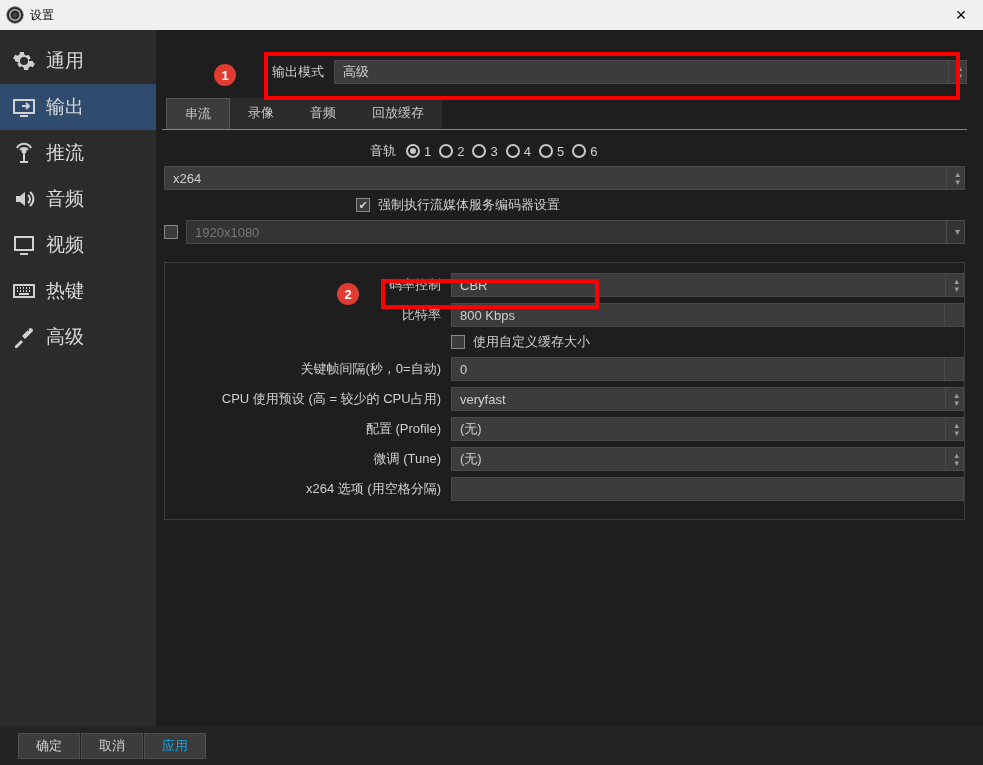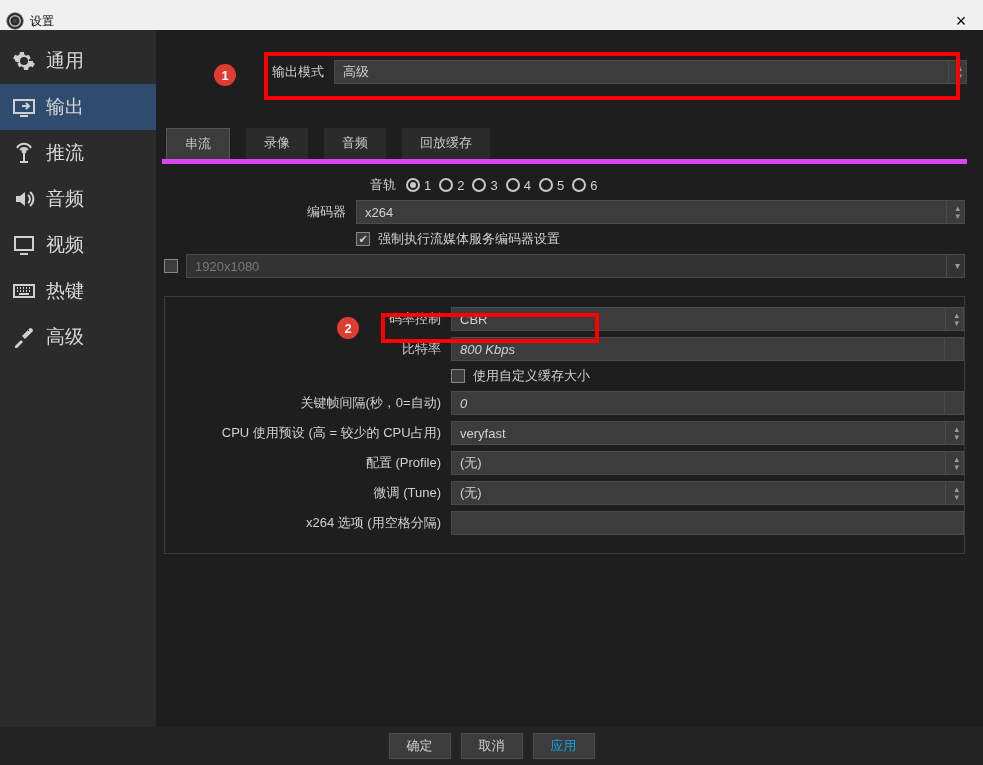--- a/index.html
+++ b/index.html
@@ -6,21 +6,21 @@
   body {
     width: 983px; height: 765px;
     background: #1e1e1e;
     font-family: "Microsoft YaHei", "SimSun", Arial, sans-serif;
     font-size: 13px; color: #d0d0d0; overflow: hidden;
     display: flex; flex-direction: column;
   }
   
   .titlebar {
     height: 30px; background: #f0f0f0;
-    display: flex; align-items: flex-end; padding: 0 6px;
+    display: flex; align-items: center; padding: 0 6px;
     color: #000; font-size: 12px;
   }
   .titlebar .obs-logo {
     width: 18px; height: 18px; margin-right: 6px;
   }
   .titlebar .close-btn {
     margin-left: auto; width: 32px; text-align: center;
     font-size: 18px; line-height: 18px; color: #000;
   }
 
@@ -59,22 +59,22 @@
   
   .output-mode-row {
     display: flex; align-items: center; gap: 10px;
     margin: 18px 0 14px 110px;
     justify-content: flex-end;
   }
   .label-right { text-align: right; }
 
   
   .tabs {
-    display: flex; gap: 16px; margin-bottom: 6px;
-    border-bottom: 5px solid #d946ef; padding-left: 4px; margin-top: 30px;
+    display: flex; gap: 0; margin-bottom: 6px;
+    border-bottom: 1px solid #d946ef; padding-left: 4px;
   }
   .tab {
     padding: 6px 18px; color: #c8c8c8; cursor: pointer;
     background: #2b2b2b; font-size: 13px;
   }
   .tab.active {
     background: #3c3c3c;
     border-top: 1px solid #555; border-left: 1px solid #555; border-right: 1px solid #555;
   }
 
@@ -118,42 +118,42 @@
   .select .spinner-arrow {
     position: absolute; right: 4px; top: 50%; transform: translateY(-50%);
     font-size: 9px; color: #999; line-height: 8px;
   }
   .select.disabled { color: #777; background: #333; }
   .select.drop .spinner-arrow { font-size: 10px; }
   .input {
     flex: 1; background: #3c3c3c; height: 24px;
     border: 1px solid #4a4a4a; color: #d0d0d0;
     padding: 0 8px; font-size: 13px;
-    position: relative; display:flex; align-items:center;font-style:italic;
+    position: relative; display:flex; align-items:center;
   }
   .input.spin::after {
     content: ""; position:absolute; right:0; top:0; bottom:0; width:18px;
     border-left:1px solid #4a4a4a;
   }
   .checkbox {
     width: 14px; height: 14px; border: 1px solid #888;
     background: #3c3c3c; display: inline-flex;
     align-items: center; justify-content: center;
     color: #d0d0d0; font-size: 11px;
   }
   .checkbox.checked::before { content: "✔"; }
 
   .divider-box {
     border: 1px solid #3c3c3c; margin-top: 18px; padding: 10px 0 12px 0;
   }
 
   
   .footer {
-    height: 38px; display: flex; justify-content: center;
-    align-items: center; gap: 10px; padding: 0 18px;
+    height: 38px; display: flex; justify-content: flex-start;
+    align-items: center; gap: 1px; padding: 0 18px;
     background: #232323;
   }
   .btn {
     min-width: 62px; height: 26px; background: #3c3c3c;
     border: 1px solid #4e4e4e; color: #d0d0d0;
     display: flex; align-items: center; justify-content: center;
     font-size: 13px; cursor: pointer;
   }
   .btn.disabled { color: #0ea5e9; }
 </style>
@@ -273,21 +273,20 @@
               <span>5</span>
             </span>
           <span class="track-item">
               <span class="radio"></span>
               <span>6</span>
             </span>
         </div>
       </div>
 
       <div class="row">
-        <div class="lbl" style="width:192px;">编码器</div>
         <div class="ctrl">
           <div class="select">
             <span>x264</span>
             <div class="spinner">
                 <span class="spinner-arrow">▴<br>▾</span>
               </div>
           </div>
         </div>
       </div>
 

